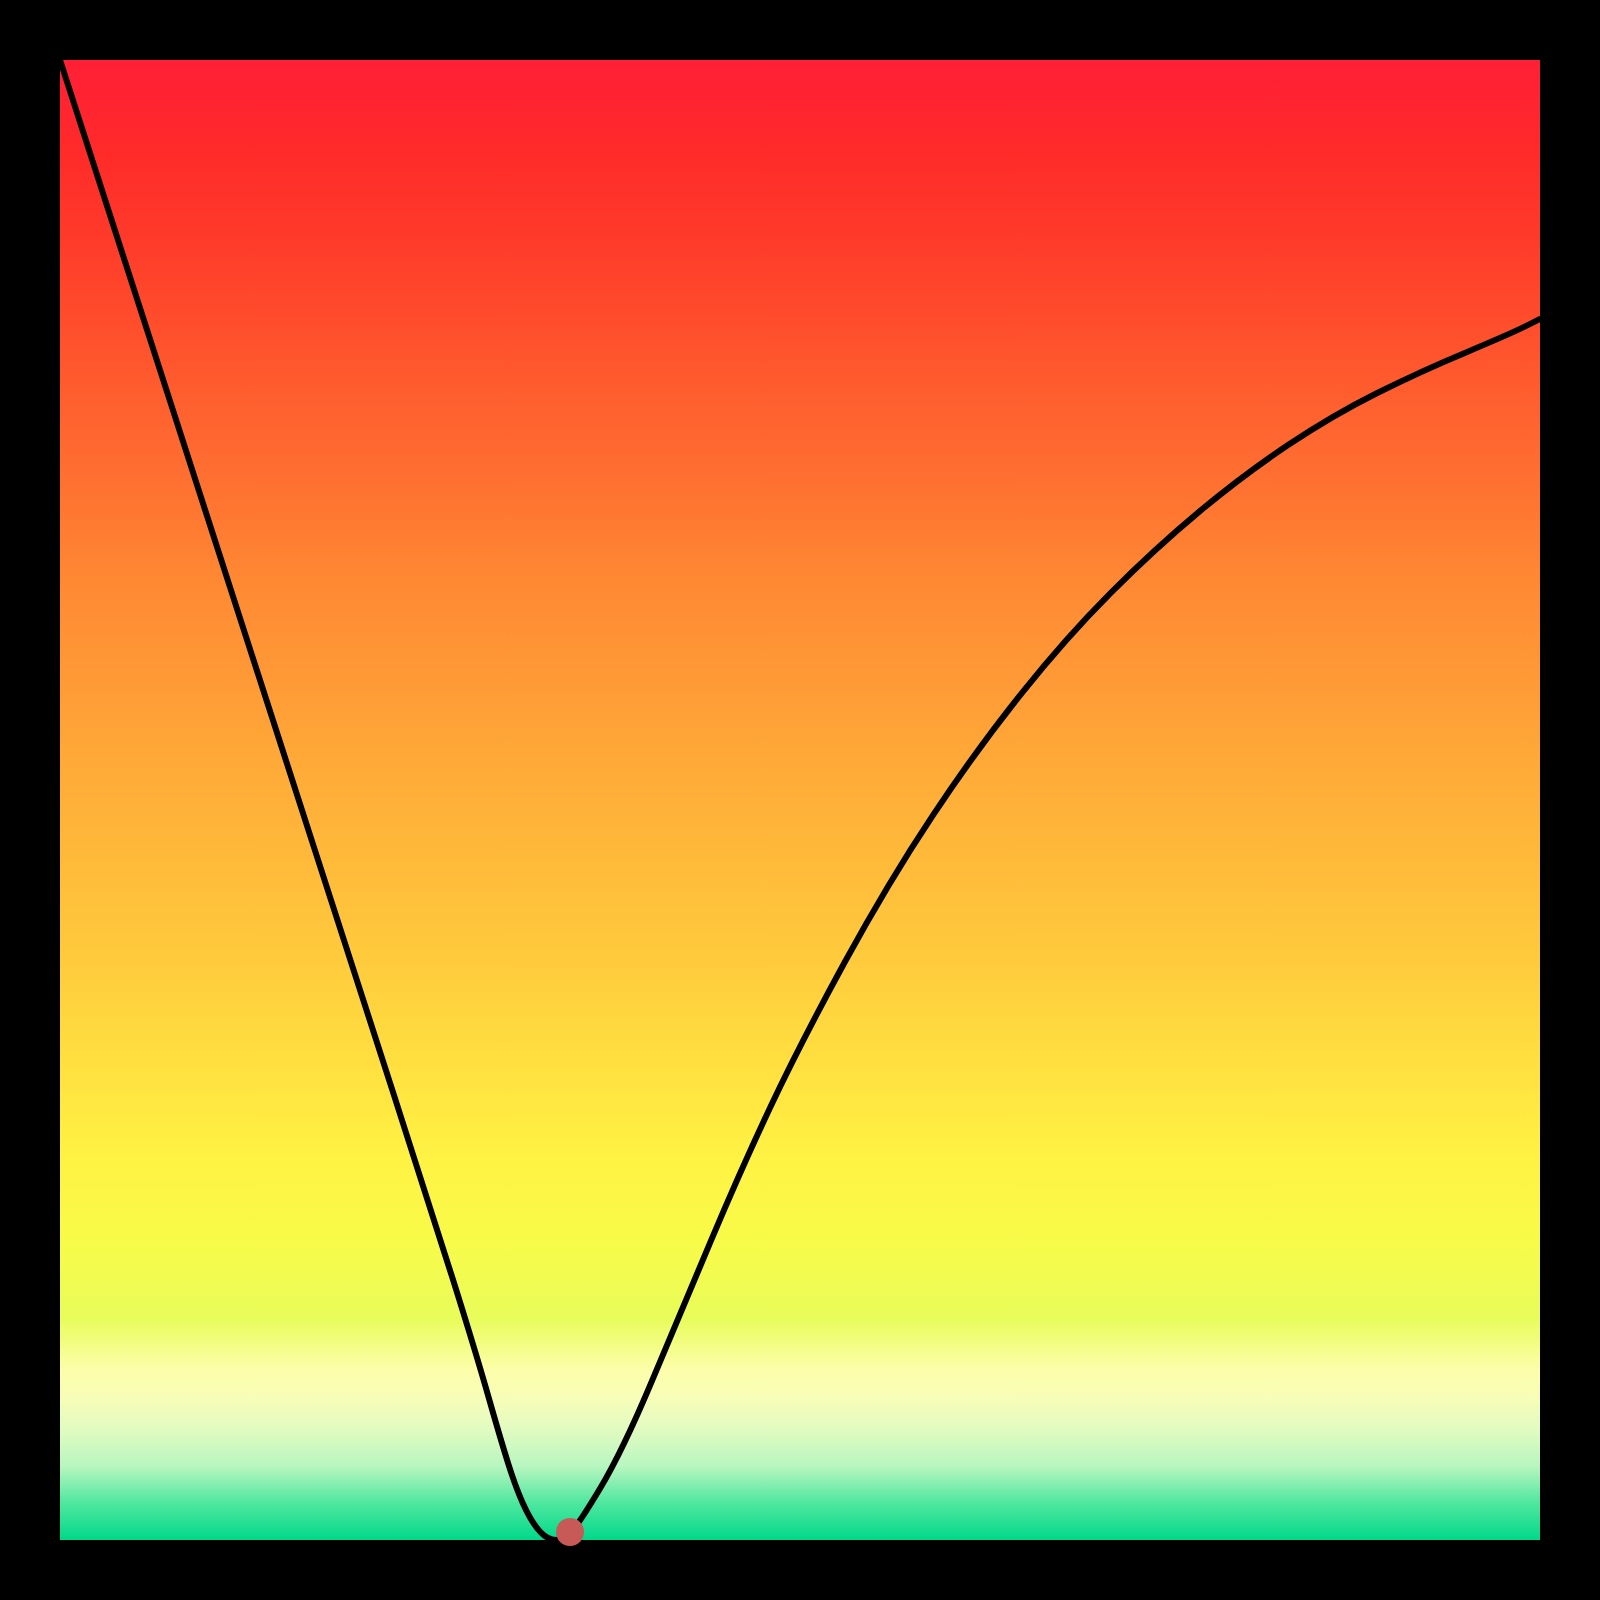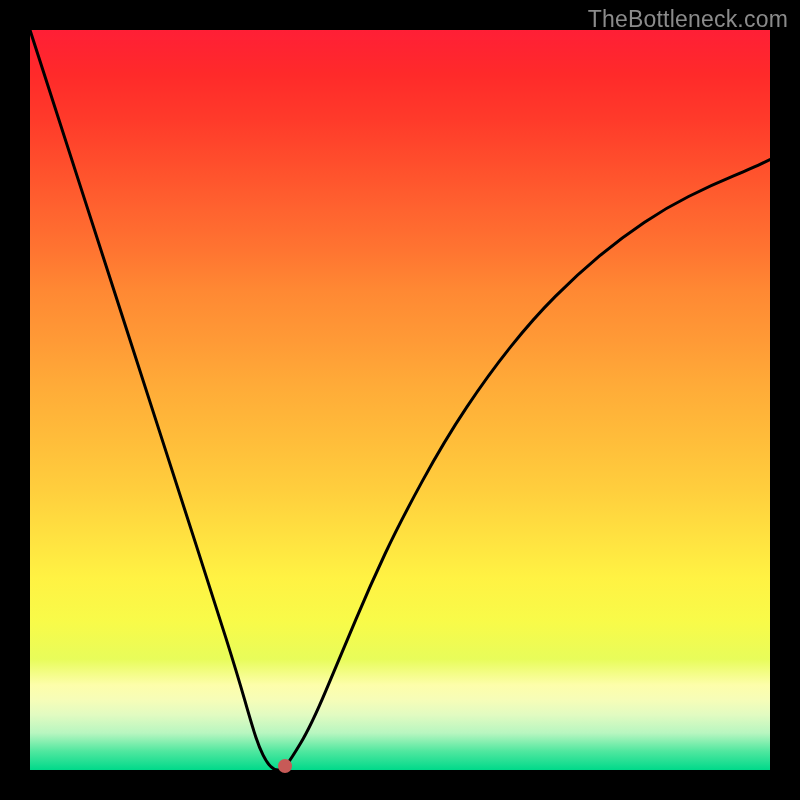--- a/index.html
+++ b/index.html
@@ -66,20 +66,19 @@
     height: 14px;
     border-radius: 50%;
     background: #c75a57;
     transform: translate(-50%, -50%);
   }
 </style>
 </head>
 <body>
 
 <div class="outer">
-  <div class="watermark">TheBottleneck.com</div>
   <div class="plot">
     <svg class="curve" viewBox="0 0 740 740">
       <path id="curve-path" d="M 0.0 0.0 Q 37.0 114.7 55.5 172.1 Q 74.0 229.4 92.5 286.8 Q 111.0 344.1 129.5 401.4 Q 148.0 458.8 166.5 516.1 Q 185.0 573.5 196.1 608.6 Q 207.2 643.8 214.6 669.7 Q 222.0 695.6 225.7 706.7 Q 229.4 717.8 233.1 725.2 Q 236.8 732.6 240.5 736.3 Q 244.2 740.0 247.9 740.0 Q 251.6 740.0 255.3 736.3 Q 259.0 732.6 270.1 714.1 Q 281.2 695.6 296.0 660.4 Q 310.8 625.3 325.6 590.1 Q 340.4 555.0 355.2 523.5 Q 370.0 492.1 392.2 451.4 Q 414.4 410.7 436.6 377.4 Q 458.8 344.1 481.0 316.4 Q 503.2 288.6 525.4 266.4 Q 547.6 244.2 569.8 225.7 Q 592.0 207.2 614.2 192.4 Q 636.4 177.6 658.6 166.5 Q 680.8 155.4 703.0 146.2 Q 725.2 136.9 732.6 133.2 T 740.0 129.5" fill="none" stroke="#000" stroke-width="3" stroke-linejoin="round" stroke-linecap="round"></path>
     </svg>
     <div class="marker" id="marker" style="left: 255.3px; top: 736.3px;"></div>
   </div>
 </div>
 
 </body></html>

